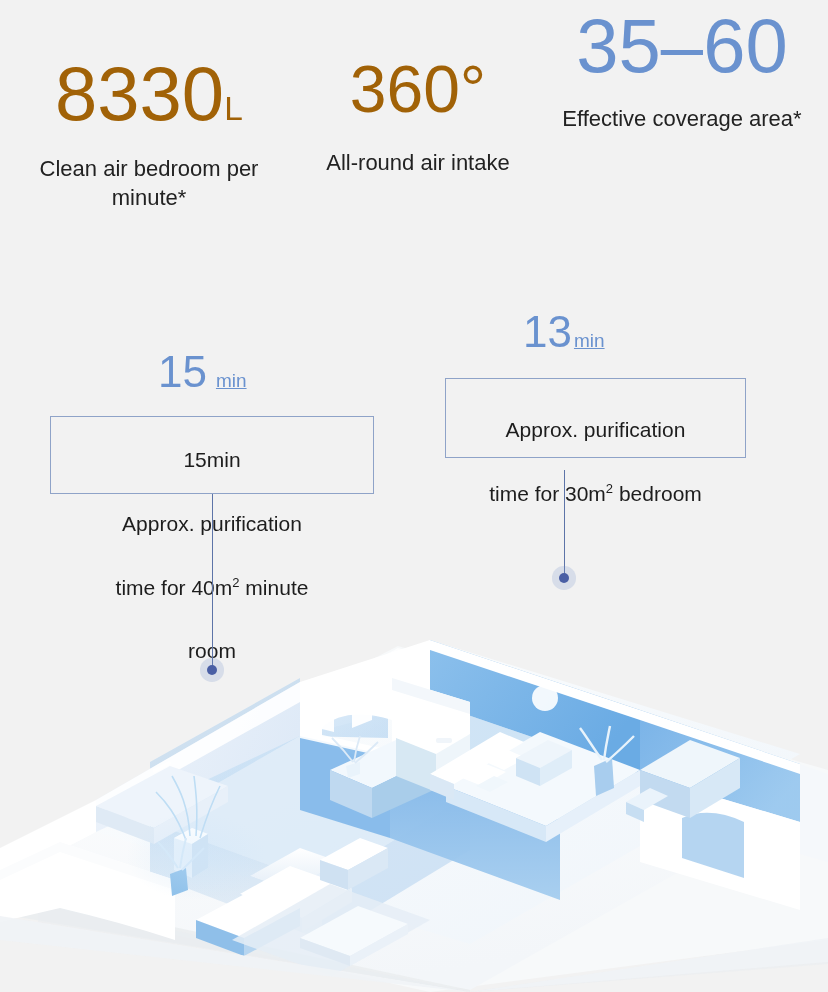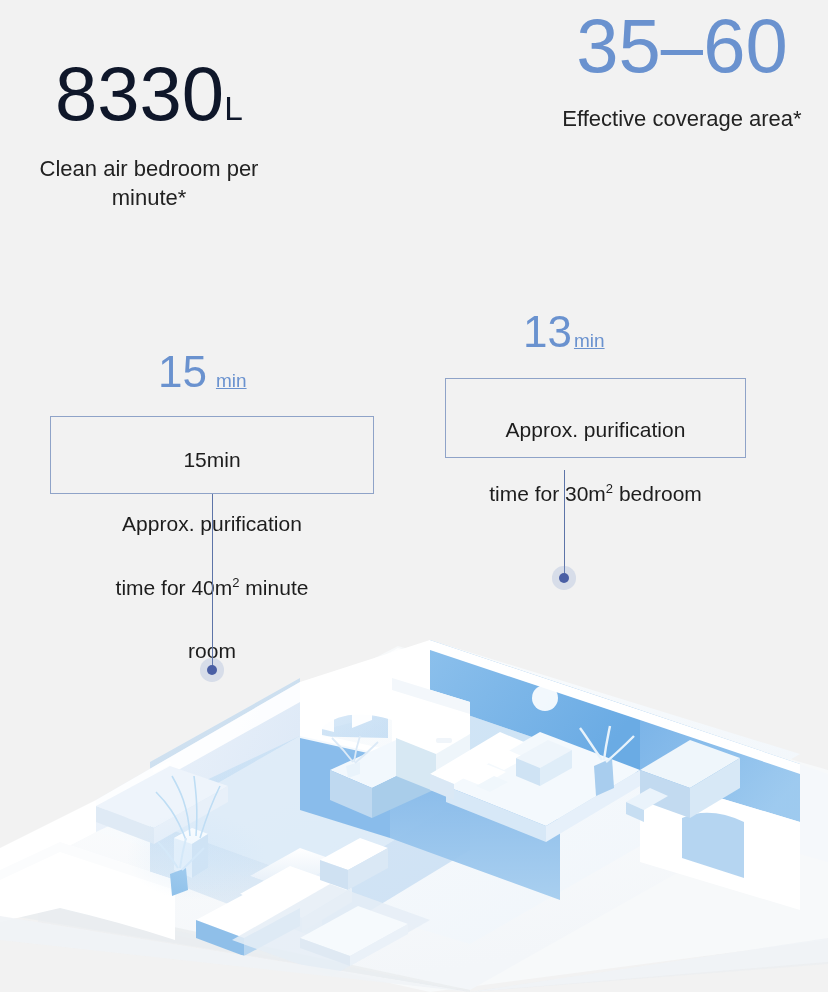--- a/index.html
+++ b/index.html
@@ -29,21 +29,21 @@
     position: absolute;
     left: 0; top: 0;
     width: 828px;
     height: 285px;
   }
   .stat {
     position: absolute;
     text-align: center;
   }
   .stat-value {
-    color: #0f172a;
+    color: #a16207;
     font-weight: 400;
     line-height: 1;
     white-space: nowrap;
   }
   .stat-label {
     color: #222222;
     font-size: 22px;
     line-height: 1.32;
     font-weight: 400;
   }
@@ -157,20 +157,24 @@
 
 <div class="page">
 
   <div class="stats">
 
     <div class="stat" id="stat-cadr">
       <div class="stat-value"><span>8330</span><span class="unit-sm">L</span></div>
       <div class="stat-label">Clean air bedroom per minute*</div>
     </div>
 
+    <div class="stat" id="stat-intake">
+      <div class="stat-value"><span>360</span><span class="unit-deg">°</span></div>
+      <div class="stat-label">All-round air intake</div>
+    </div>
 
     <div class="stat" id="stat-coverage">
       <div class="stat-value-big">35–60</div>
       <div class="stat-label">Effective coverage area*</div>
     </div>
   </div>
 
   <div class="callout-num" id="callout-15-num"><span class="n">15</span><span class="u">min</span></div>
 
   <div class="callout-box" id="callout-box-living"></div>

